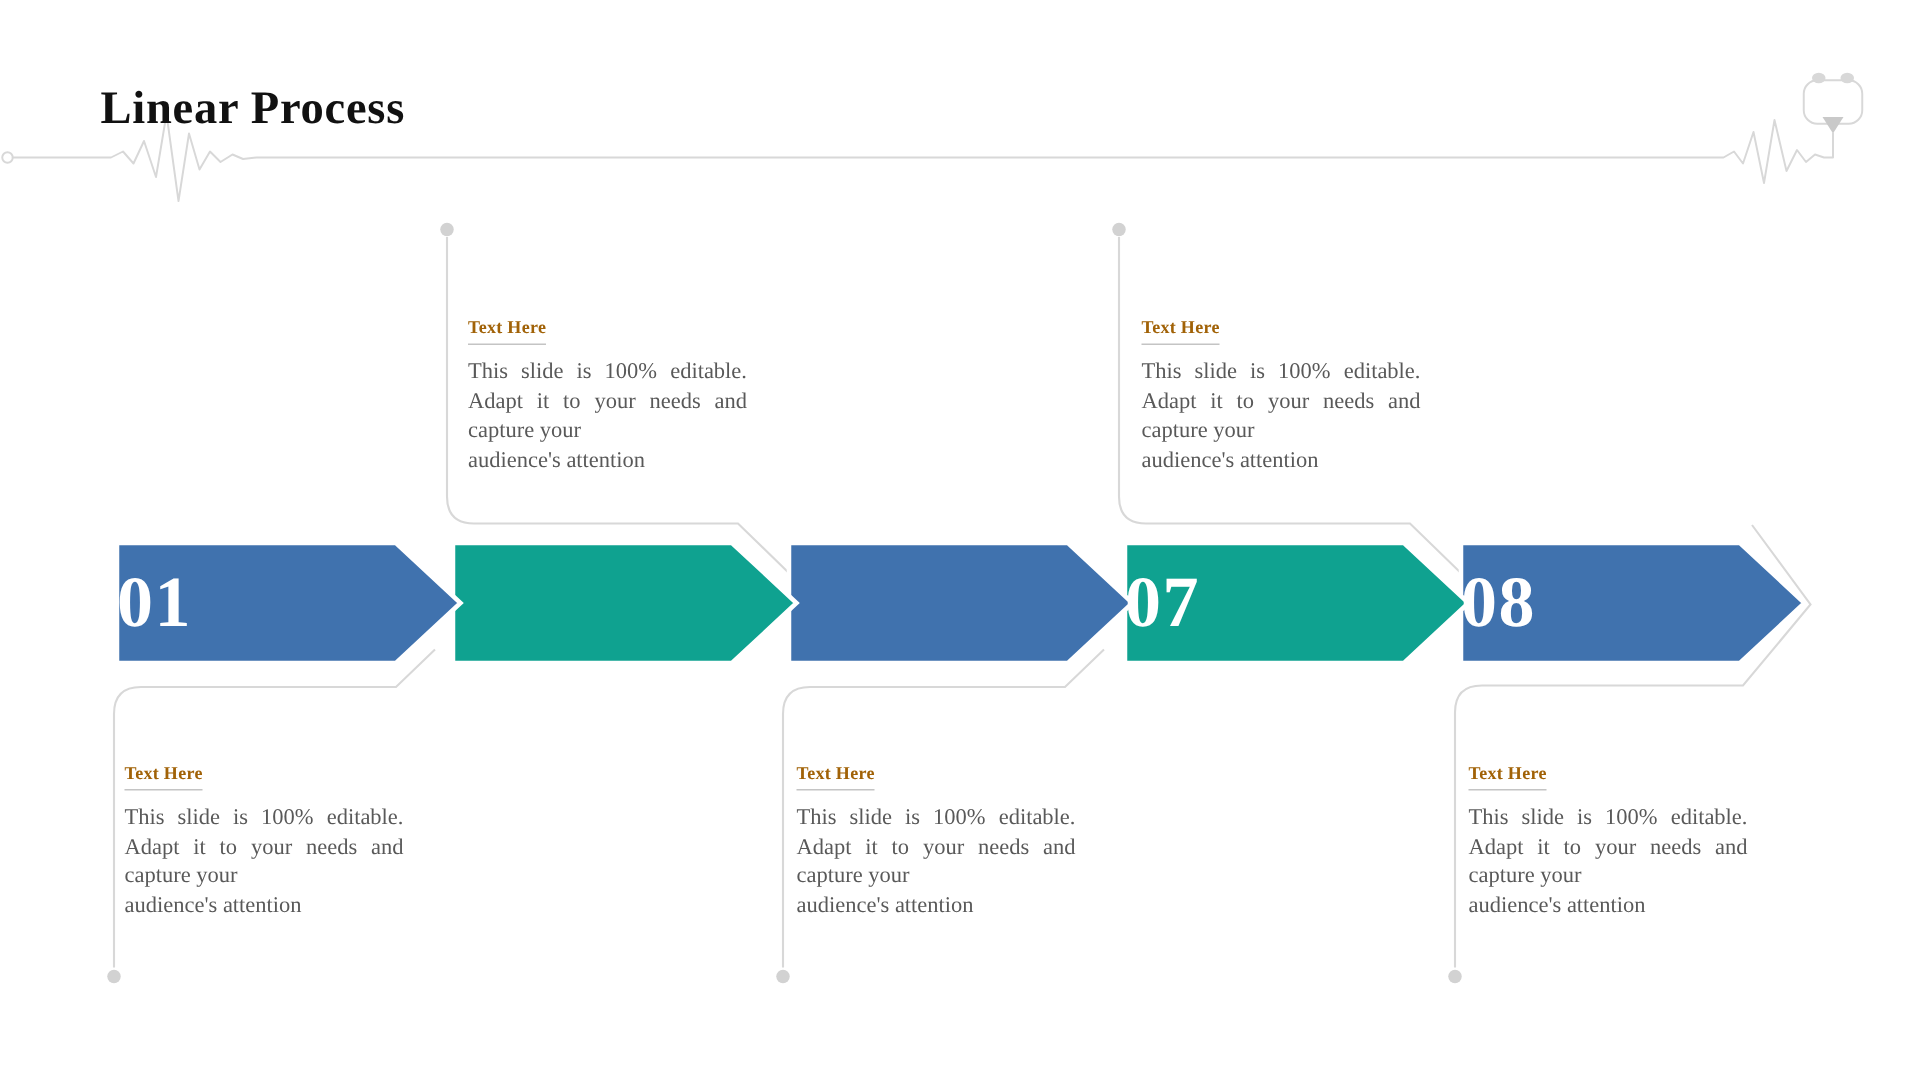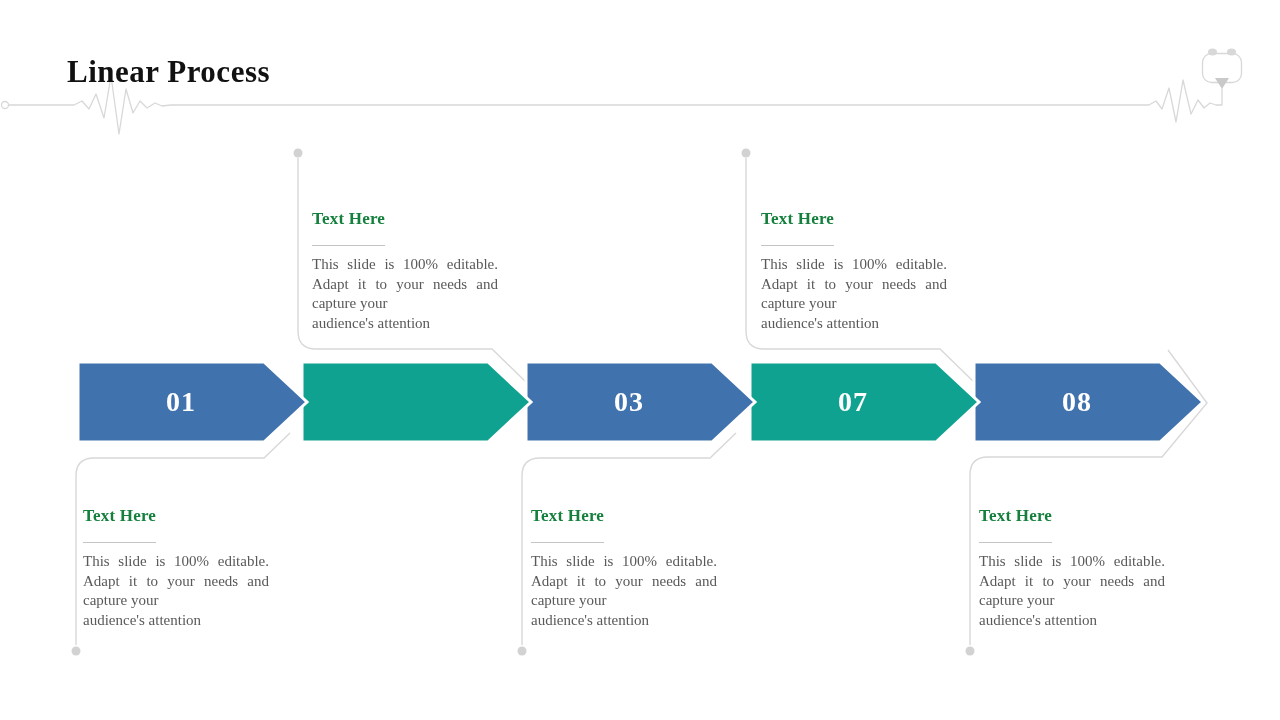--- a/index.html
+++ b/index.html
@@ -11,29 +11,29 @@
   
   #title{
     position:absolute;left:67px;top:22px;
     font-size:31px;font-weight:700;color:#111;letter-spacing:0.5px;
   }
   
   .layer{position:absolute;left:0;top:0;}
   
   .step-num{
     position:absolute;top:330px;height:80px;width:206px;
-    line-height:80px;text-align:center;
-    font-size:28px;font-weight:700;color:#fff;letter-spacing:1px;
+    line-height:80px;
+    font-size:48px;font-weight:700;color:#fff;letter-spacing:1px;
   }
   
   .text-block{position:absolute;width:186px;}
   .text-block h3{
     margin:0 0 9px 0;display:inline-block;
-    font-size:17px;font-weight:700;color:#15803d;
-    padding-bottom:16px;border-bottom:1px solid #c4c4c4;letter-spacing:0.2px;
+    font-size:12px;font-weight:700;color:#a16207;
+    padding-bottom:3px;border-bottom:1px solid #c4c4c4;letter-spacing:0.2px;
   }
   .tb-body{font-size:15px;color:#595959;line-height:19.5px;}
   .tb-line{white-space:nowrap;}
   .tb-line.stretch{white-space:normal;text-align:justify;text-align-last:justify;}
 </style>
 </head>
 <body>
 
 <div id="slide">
 
@@ -74,21 +74,20 @@
     <g stroke="#ffffff" stroke-width="3" stroke-linejoin="miter">
       <polygon points="974,330 1160,330 1203,370 1160,410 974,410" fill="#4072AE"></polygon>
       <polygon points="750,330 936,330 979,370 936,410 750,410" fill="#0FA290"></polygon>
       <polygon points="526,330 712,330 755,370 712,410 526,410" fill="#4072AE"></polygon>
       <polygon points="302,330 488,330 531,370 488,410 302,410" fill="#0FA290"></polygon>
       <polygon points="78,330 264,330 307,370 264,410 78,410" fill="#4072AE"></polygon>
     </g>
   </svg>
 
   <div class="step-num" style="left:78px">01</div>
-  <div class="step-num" style="left:526px">03</div>
   <div class="step-num" style="left:750px">07</div>
   <div class="step-num" style="left:974px">08</div>
 
   <div class="text-block" style="left:83px;top:474px">
     <h3>Text Here</h3>
     <div class="tb-body">
       <div class="tb-line stretch">This slide is 100% editable.</div>
       <div class="tb-line stretch">Adapt it to your needs and</div>
       <div class="tb-line">capture your</div>
       <div class="tb-line">audience's attention</div>

